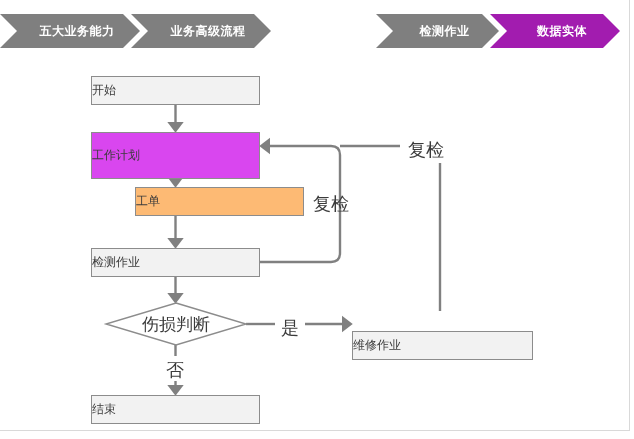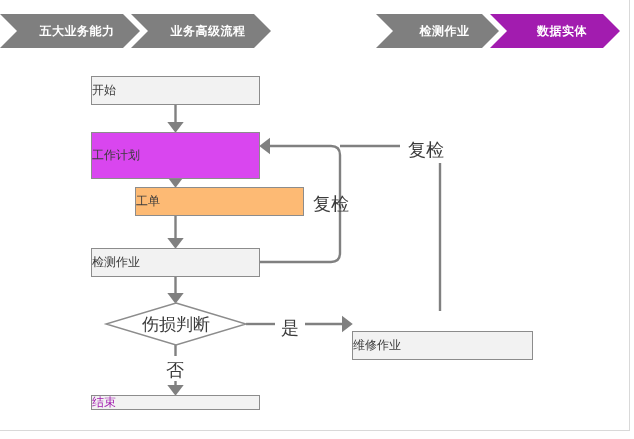--- a/index.html
+++ b/index.html
@@ -167,21 +167,21 @@
         </div>
         <div class="node" style="left: 91px; top: 187px; width: 169px; height: 29px; background: #fdba74; border-color: rgb(140, 140, 140); color: rgb(59, 59, 59); margin-left: 44px;">
           <span>工单</span>
         </div>
         <div class="node" style="left: 91px; top: 248px; width: 169px; height: 29px; background: rgb(242, 242, 242); border-color: rgb(140, 140, 140); color: rgb(59, 59, 59);">
           <span>检测作业</span>
         </div>
         <div class="node" style="left: 352px; top: 311px; width: 181px; height: 29px; background: rgb(242, 242, 242); border-color: rgb(140, 140, 140); color: rgb(59, 59, 59); margin-top: 20px;">
           <span>维修作业</span>
         </div>
-        <div class="node" style="left: 91px; top: 395px; width: 169px; height: 15px; background: rgb(242, 242, 242); border-color: rgb(140, 140, 140); color: #a21caf;">
+        <div class="node" style="left: 91px; top: 395px; width: 169px; height: 29px; background: rgb(242, 242, 242); border-color: rgb(140, 140, 140); color: #404040;">
           <span>结束</span>
         </div>
       </div>
     <div id="label-layer">
         <div class="diamond-label" style="left: 131px; top: 313px; width: 90px; height: 22px; color: rgb(59, 59, 59);">伤损判断</div>
         <div class="edge-label" style="left: 313px; top: 192px; color: rgb(59, 59, 59);">复检</div>
         <div class="edge-label" style="left: 408px; top: 138px; color: rgb(59, 59, 59);">复检</div>
         <div class="edge-label" style="left: 281px; top: 316px; color: rgb(59, 59, 59);">是</div>
         <div class="edge-label" style="left: 166px; top: 358px; color: rgb(59, 59, 59);">否</div>
       </div>

